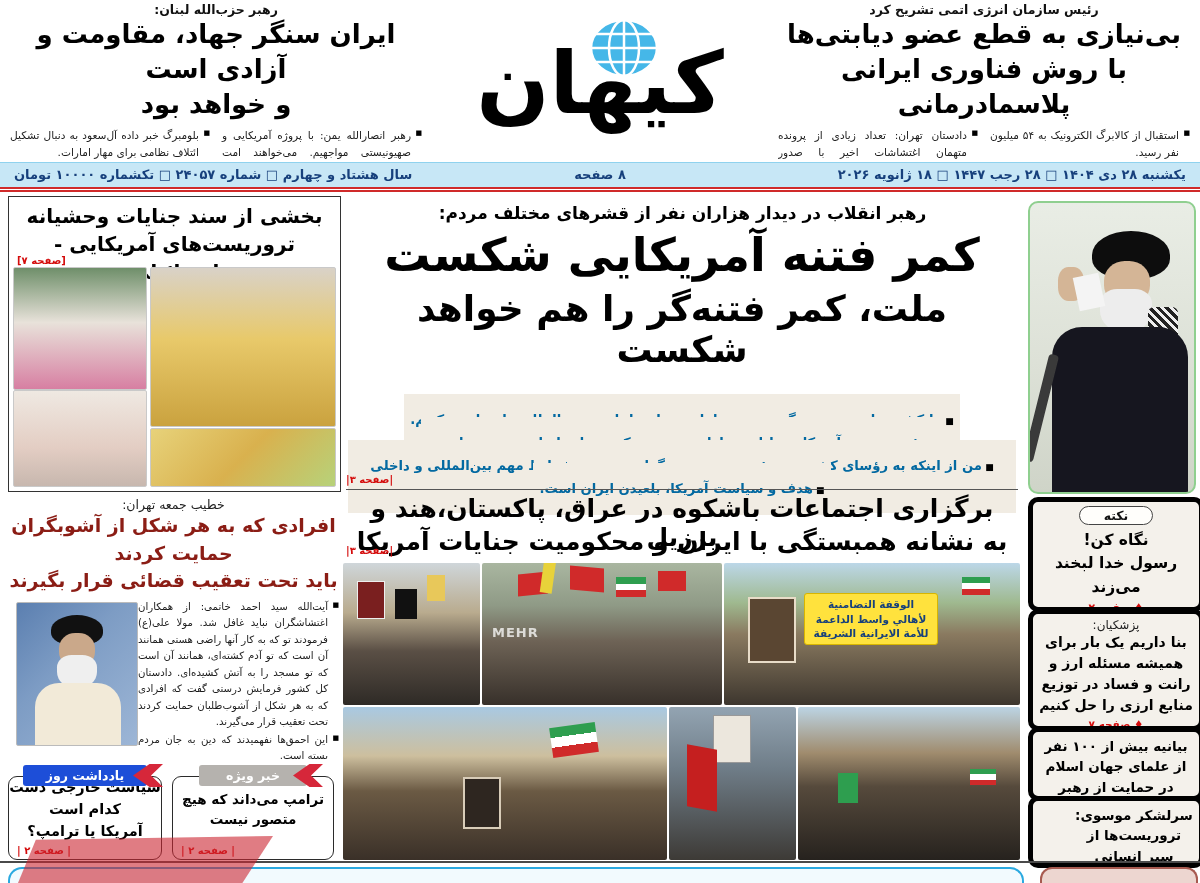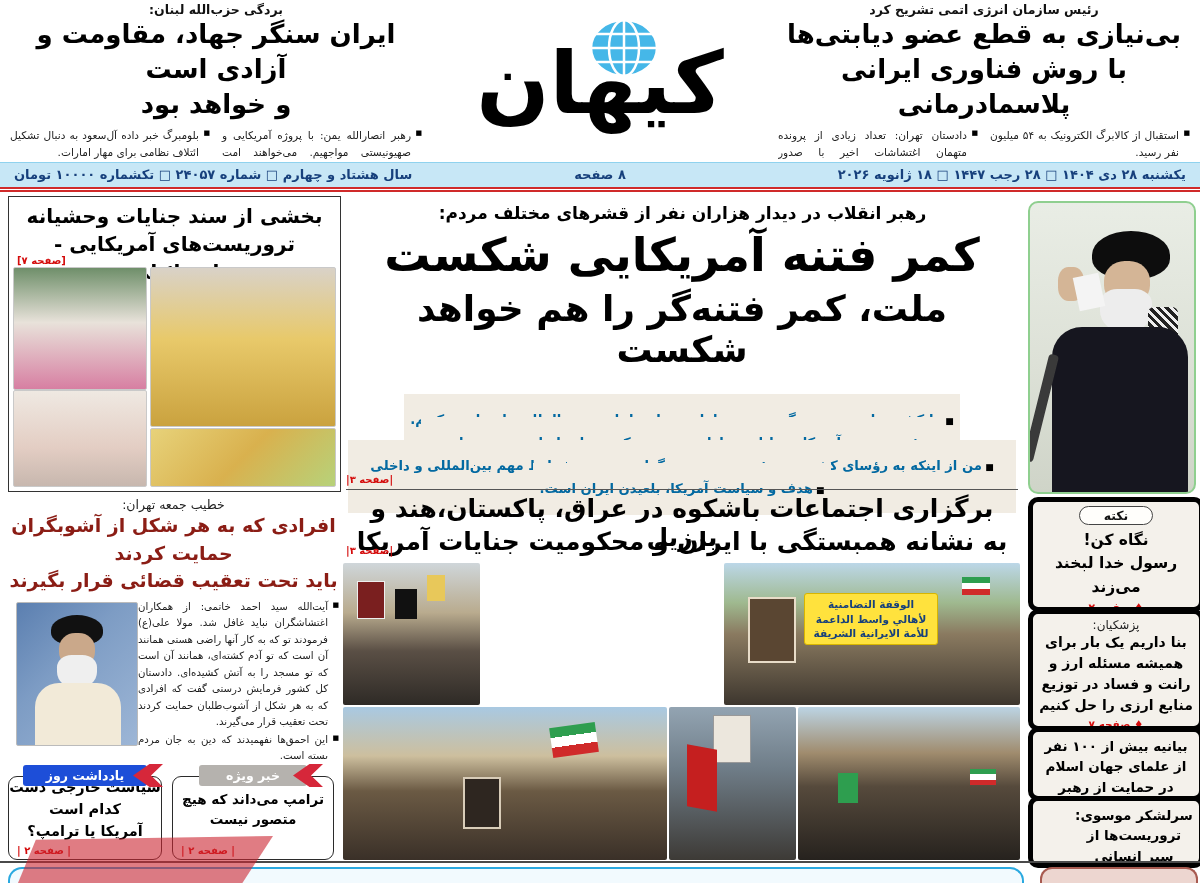--- a/index.html
+++ b/index.html
@@ -96,21 +96,21 @@
 
       </div>
       <div class="mast-col">
         <div class="b-item">دادستان تهران: تعداد زیادی از پرونده متهمان اغتشاشات اخیر با صدور کیفرخواست به دادگاه ارسال شده است.</div>
 
       </div>
     </div>
   </div>
 
   <div class="abs mast-story" style="left:10px;">
-    <div class="mast-kicker">بردگی حزب‌الله لبنان:</div>
+    <div class="mast-kicker">رهبر حزب‌الله لبنان:</div>
     <div class="mast-head">
       <div>ایران سنگر جهاد، مقاومت و آزادی است</div>
       <div>و خواهد بود</div>
     </div>
     <div class="mast-cols">
       <div class="mast-col">
         <div class="b-item">رهبر انصارالله یمن: با پروژه آمریکایی و صهیونیستی مواجهیم. می‌خواهند امت اسلام را به بردگی بکشانند.</div>
 
       </div>
       <div class="mast-col">
@@ -220,20 +220,28 @@
 
   <div class="abs rally-head" style="top:494px;">برگزاری اجتماعات باشکوه در عراق، پاکستان،هند و برزیل</div>
   <div class="abs rally-head" style="top:527px;">به نشانه همبستگی با ایران و محکومیت جنایات آمریکا</div>
   <div class="abs page-tag" style="left:346px;top:545px;">|صفحه ۳|</div>
 
   <div class="photo" style="left:343px;top:563px;width:137px;height:142px;background:linear-gradient(180deg,#cfd6da 0%,#b9ab8e 35%,#5a4f45 62%,#2e2a26 100%);">
     <div class="flag" style="left:14px;top:18px;width:26px;height:36px;background:#7a1f1f;border:1px solid #eee;"></div>
     <div class="flag" style="left:52px;top:26px;width:22px;height:30px;background:#111;"></div>
     <div class="flag" style="left:84px;top:12px;width:18px;height:26px;background:#e8c85a;"></div>
   </div>
+  <div class="photo" style="left:482px;top:563px;width:240px;height:142px;background:linear-gradient(180deg,#a9b6a0 0%,#8f9a86 30%,#6e6356 55%,#37302a 100%);">
+    <div class="flag" style="left:36px;top:10px;width:30px;height:22px;background:#d02a2a;transform:skewY(-6deg);"></div>
+    <div class="flag" style="left:88px;top:4px;width:34px;height:24px;background:#d02a2a;transform:skewY(5deg);"></div>
+    <div class="flag iran-flag" style="left:134px;top:14px;width:30px;height:20px;"></div>
+    <div class="flag" style="left:176px;top:8px;width:28px;height:20px;background:#d02a2a;"></div>
+    <div class="flag" style="left:60px;top:-4px;width:12px;height:34px;background:#e8d23a;transform:rotate(8deg);"></div>
+    <div class="watermark" style="left:10px;top:62px;">MEHR</div>
+  </div>
   <div class="photo" style="left:724px;top:563px;width:296px;height:142px;background:linear-gradient(180deg,#bcd7e8 0%,#9fb98f 28%,#8a7a60 50%,#3d362e 100%);">
     <div class="flag iran-flag" style="right:30px;top:14px;width:28px;height:18px;"></div>
     <div class="flag" style="left:24px;top:34px;width:44px;height:62px;background:#5a4632;border:2px solid #e8dcc8;"></div>
     <div class="yellow-banner" style="right:82px;top:30px;width:120px;">الوقفة التضامنية لأهالي واسط الداعمة للأمة الايرانية الشريفة</div>
   </div>
   <div class="photo" style="left:343px;top:707px;width:324px;height:153px;background:linear-gradient(180deg,#a9c9e2 0%,#cdbf9e 32%,#6b5a44 55%,#3a3028 100%);">
     <div class="flag iran-flag" style="right:70px;top:18px;width:46px;height:30px;transform:rotate(-8deg);"></div>
     <div class="flag" style="left:120px;top:70px;width:34px;height:48px;background:#2e2620;border:2px solid #d8ccb8;"></div>
   </div>
   <div class="photo" style="left:669px;top:707px;width:127px;height:153px;background:linear-gradient(180deg,#93a4b2 0%,#6f7d88 40%,#3d3a36 100%);">

